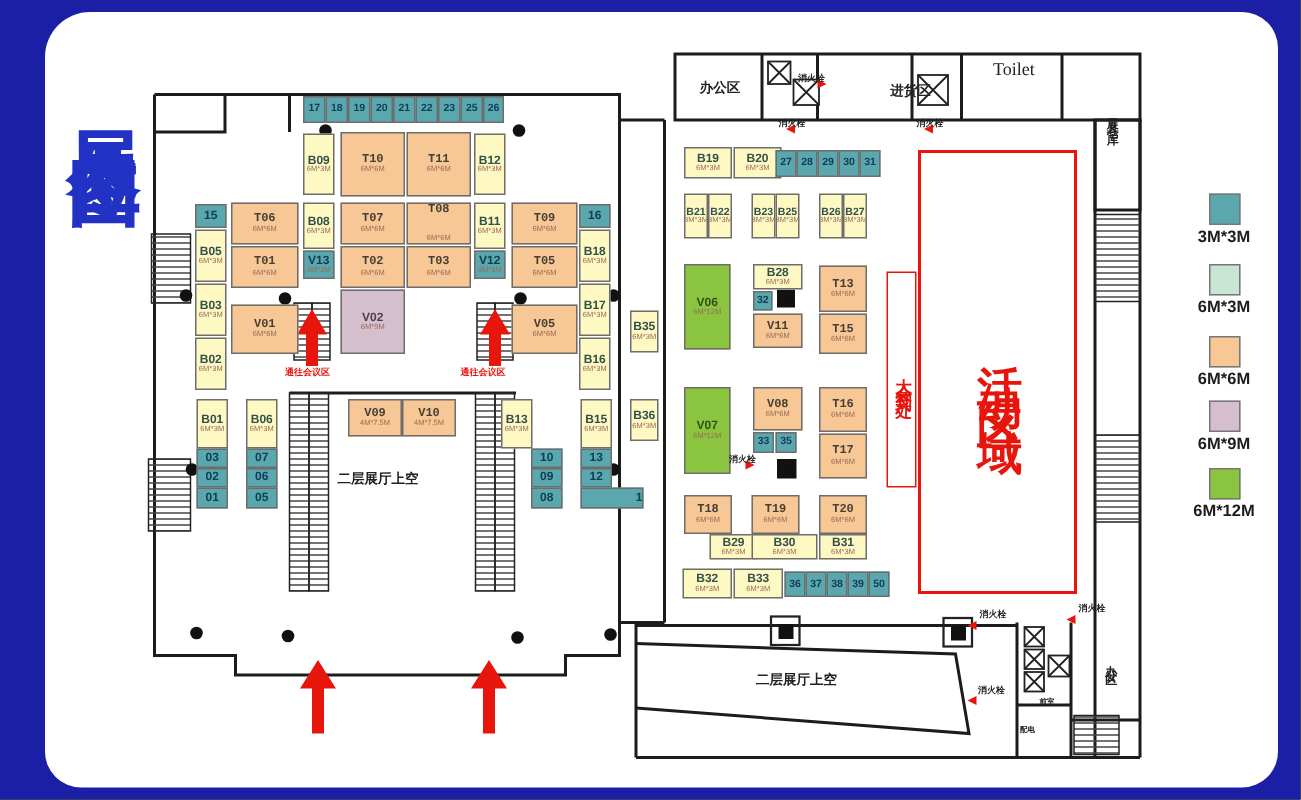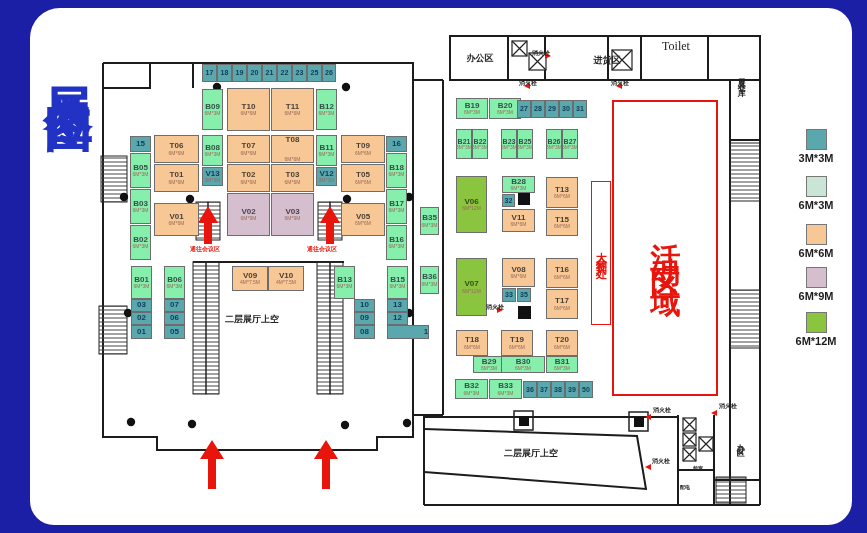--- a/index.html
+++ b/index.html
@@ -6,22 +6,22 @@
   #stage{position:relative;width:867px;height:533px;background:#1a1fa6;overflow:hidden;font-family:"Liberation Sans","DejaVu Sans",sans-serif;}
   #panel{position:absolute;left:30px;top:8px;width:822px;height:517px;background:#ffffff;border-radius:30px 24px 24px 24px;}
   #title{position:absolute;left:38px;top:50px;writing-mode:vertical-rl;font-size:47px;font-weight:900;color:#2132c4;-webkit-text-stroke:1.5px #2132c4;letter-spacing:10px;font-family:"DejaVu Sans",sans-serif;}
   #walls{position:absolute;left:0;top:0;}
   #booths,#areas,#legend,#zones{position:absolute;left:0;top:0;width:867px;height:533px;pointer-events:none;}
   .booth{position:absolute;box-sizing:border-box;border:1px solid #6d6d6d;display:flex;flex-direction:column;align-items:center;justify-content:center;line-height:1.05;text-align:center;overflow:hidden;}
   .lb{font-weight:bold;font-size:8px;}
   .sm .lb{font-size:7px;}
   .sb{font-size:5px;color:#9a6a58;line-height:1;}
   .t-teal{background:#5aa7ae;}.t-teal .lb{color:#0f3d58;}
-  .t-lg{background:#86efac;}.t-lg .lb{color:#33514a;}
-  .t-or{background:#f7c795;}.t-or .lb{color:#473f36;}
+  .t-lg{background:#fef9c3;}.t-lg .lb{color:#33514a;}
+  .t-or{background:#f7c795;}.t-or .lb{color:#473f36;font-family:Liberation Mono, monospace;}
   .t-pu{background:#d5bfce;}.t-pu .lb{color:#4c4050;}
   .t-gr{background:#8bc53f;}.t-gr .lb{color:#324d17;}
   .area{position:absolute;color:#222;font-weight:bold;white-space:nowrap;line-height:1.1;}
   .vert{writing-mode:vertical-rl;letter-spacing:3px;}
   .serif{font-family:"Liberation Serif",serif;font-weight:normal;}
   .zone{position:absolute;box-sizing:border-box;background:#fff;display:flex;align-items:center;justify-content:center;}
   #reg-zone{left:591px;top:181px;width:20px;height:144px;border:1px solid #e8150d;}
   #reg-zone span{writing-mode:vertical-rl;color:#e8150d;font-size:11px;font-weight:bold;letter-spacing:4px;}
   #act-zone{left:612px;top:100px;width:106px;height:296px;border:2px solid #e8150d;}
   #act-zone span{writing-mode:vertical-rl;color:#e8150d;font-size:30px;font-weight:900;letter-spacing:14px;}
@@ -232,24 +232,20 @@
         <span class="lb">V02</span>
         <span class="sb">6M*9M</span>
       </div>
       <div class="booth t-or" style="left: 271px; top: 135px; width: 43px; height: 28px; gap: 12px;">
         <span class="lb">T08</span>
         <span class="sb">6M*6M</span>
       </div>
       <div class="booth t-or" style="left: 271px; top: 164px; width: 43px; height: 28px;">
         <span class="lb">T03</span>
         <span class="sb">6M*6M</span>
-      </div>
-      <div class="booth t-pu" style="left: 271px; top: 193px; width: 43px; height: 43px;">
-        <span class="lb">V03</span>
-        <span class="sb">6M*9M</span>
       </div>
       <div class="booth t-lg" style="left: 316px; top: 135px; width: 21px; height: 31px;">
         <span class="lb">B11</span>
         <span class="sb">6M*3M</span>
       </div>
       <div class="booth t-teal" style="left: 316px; top: 167px; width: 21px; height: 19px;">
         <span class="lb">V12</span>
         <span class="sb">3M*3M</span>
       </div>
       <div class="booth t-or" style="left: 341px; top: 135px; width: 44px; height: 28px;">

